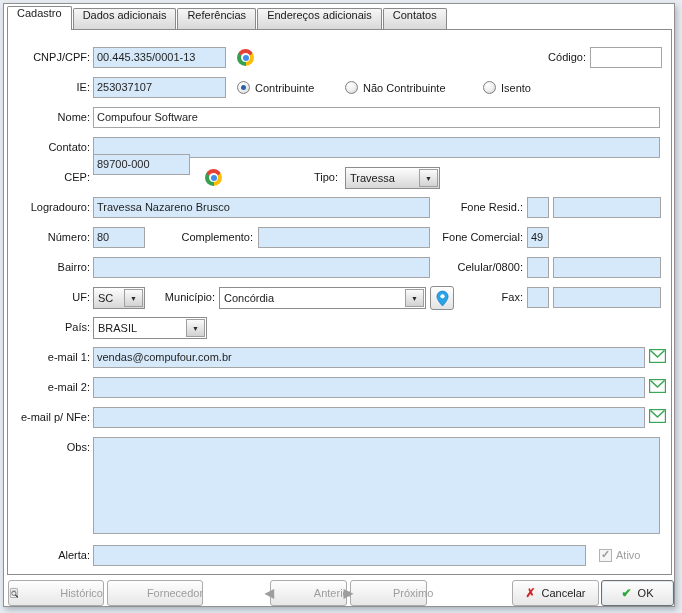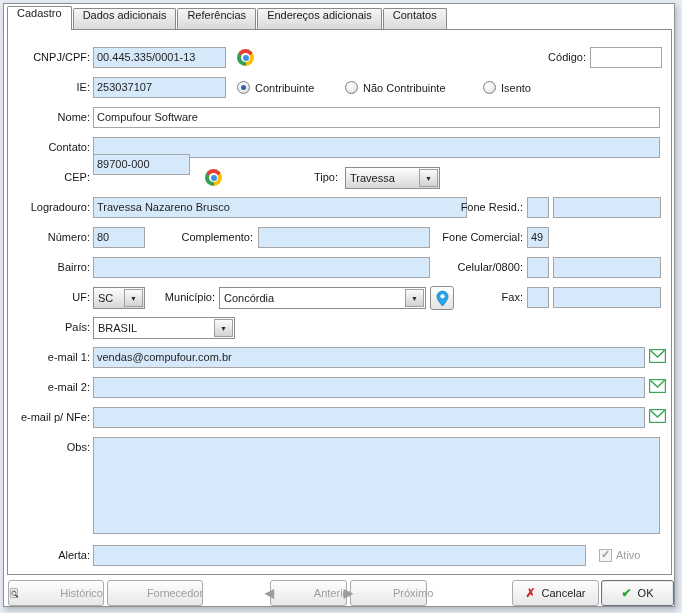--- a/index.html
+++ b/index.html
@@ -167,21 +167,21 @@
   <span class="chrome" style="left:205px;top:169px"></span>
   <div class="lbl" style="left:280px;top:171px;width:58px">Tipo:</div>
   <div class="combo gray" style="left:345px;top:167px;width:95px">
     <span class="combo-val">Travessa</span>
     <span class="combo-btn">
         <span class="caret">▼</span>
       </span>
   </div>
 
   <div class="lbl" style="left:2px;top:201px;width:88px">Logradouro:</div>
-  <div class="fld" style="left:93px;top:197px;width:374px">Travessa Nazareno Brusco</div>
+  <div class="fld" style="left:93px;top:197px;width:337px">Travessa Nazareno Brusco</div>
   <div class="lbl" style="left:420px;top:201px;width:103px">Fone Resid.:</div>
   <div class="fld" style="left:527px;top:197px;width:22px"></div>
   <div class="fld" style="left:553px;top:197px;width:108px"></div>
 
   <div class="lbl" style="left:2px;top:231px;width:88px">Número:</div>
   <div class="fld" style="left:93px;top:227px;width:52px">80</div>
   <div class="lbl" style="left:160px;top:231px;width:93px">Complemento:</div>
   <div class="fld" style="left:258px;top:227px;width:172px"></div>
   <div class="lbl" style="left:420px;top:231px;width:103px">Fone Comercial:</div>
   <div class="fld" style="left:527px;top:227px;width:22px">49</div>
@@ -210,21 +210,21 @@
     <svg width="13" height="17" viewBox="0 0 14 18">
       <path d="M7 1 C3.7 1 1 3.6 1 6.8 C1 11 7 17 7 17 C7 17 13 11 13 6.8 C13 3.6 10.3 1 7 1 Z" fill="#2aa3e8" stroke="#1b7fc4" stroke-width="0.8"></path>
       <circle cx="7" cy="6.6" r="2.3" fill="#ffffff"></circle>
     </svg>
   </div>
   <div class="lbl" style="left:420px;top:291px;width:103px">Fax:</div>
   <div class="fld" style="left:527px;top:287px;width:22px"></div>
   <div class="fld" style="left:553px;top:287px;width:108px"></div>
 
   <div class="lbl" style="left:2px;top:321px;width:88px">País:</div>
-  <div class="combo" style="left:93px;top:317px;width:142px">
+  <div class="combo" style="left:93px;top:317px;width:114px">
     <span class="combo-val">BRASIL</span>
     <span class="combo-btn">
         <span class="caret">▼</span>
       </span>
   </div>
 
   <div class="lbl" style="left:2px;top:351px;width:88px">e-mail 1:</div>
   <div class="fld" style="left:93px;top:347px;width:552px">vendas@compufour.com.br</div>
   <span class="mailbtn" style="left:649px;top:349px">
     <svg width="17" height="14" viewBox="0 0 17 14">

